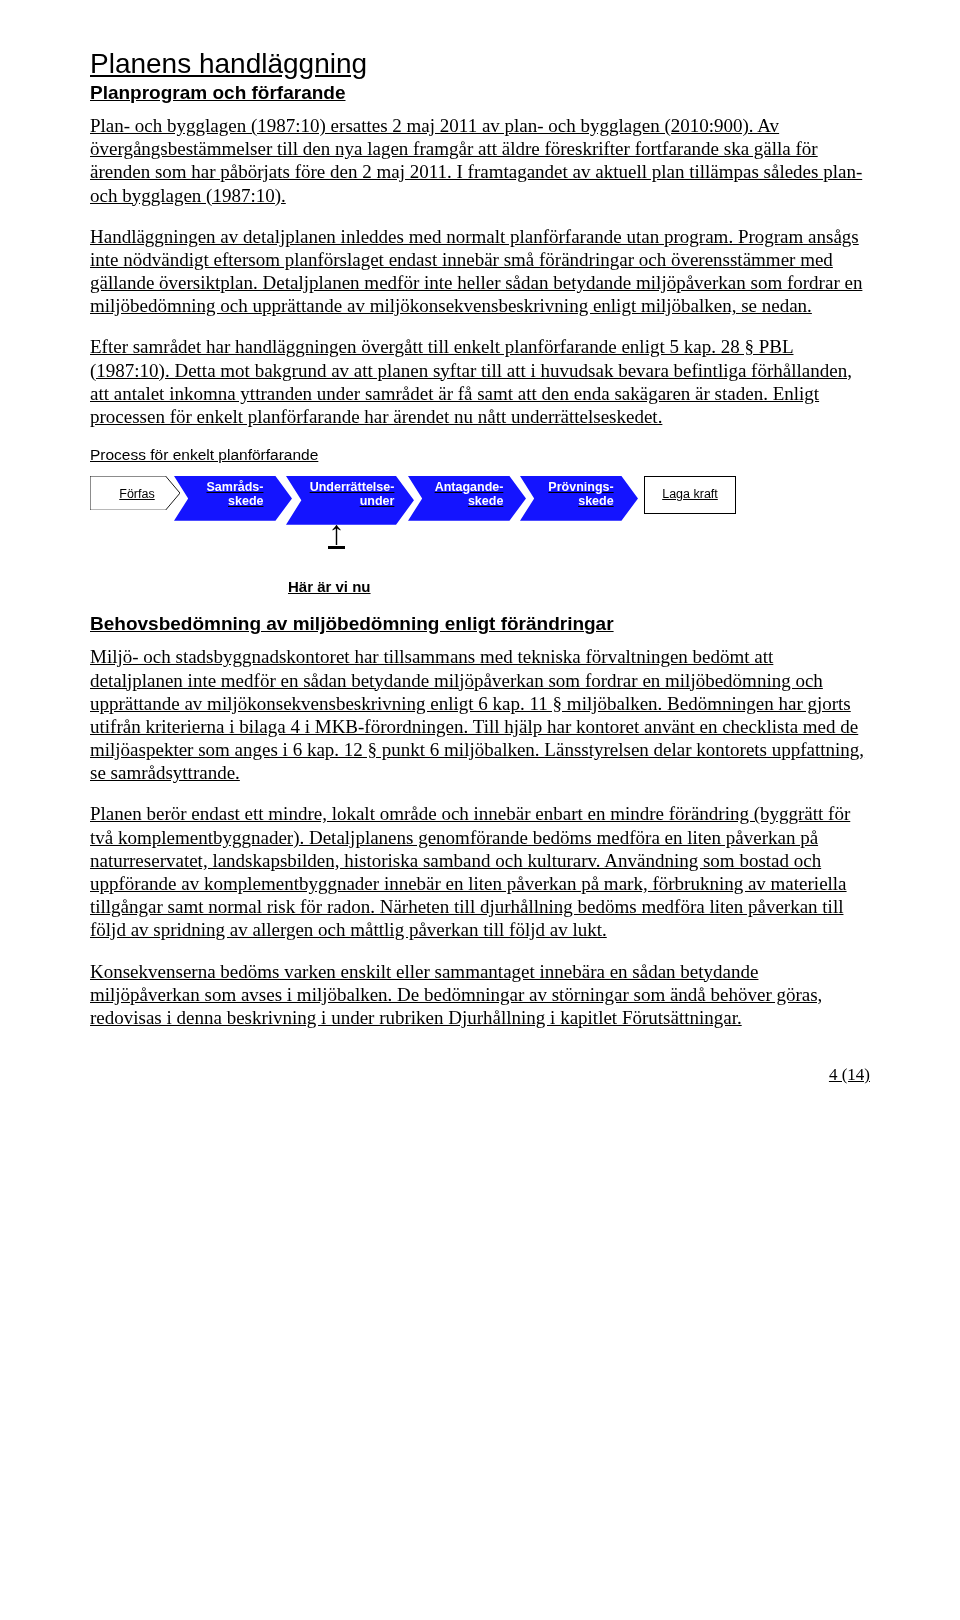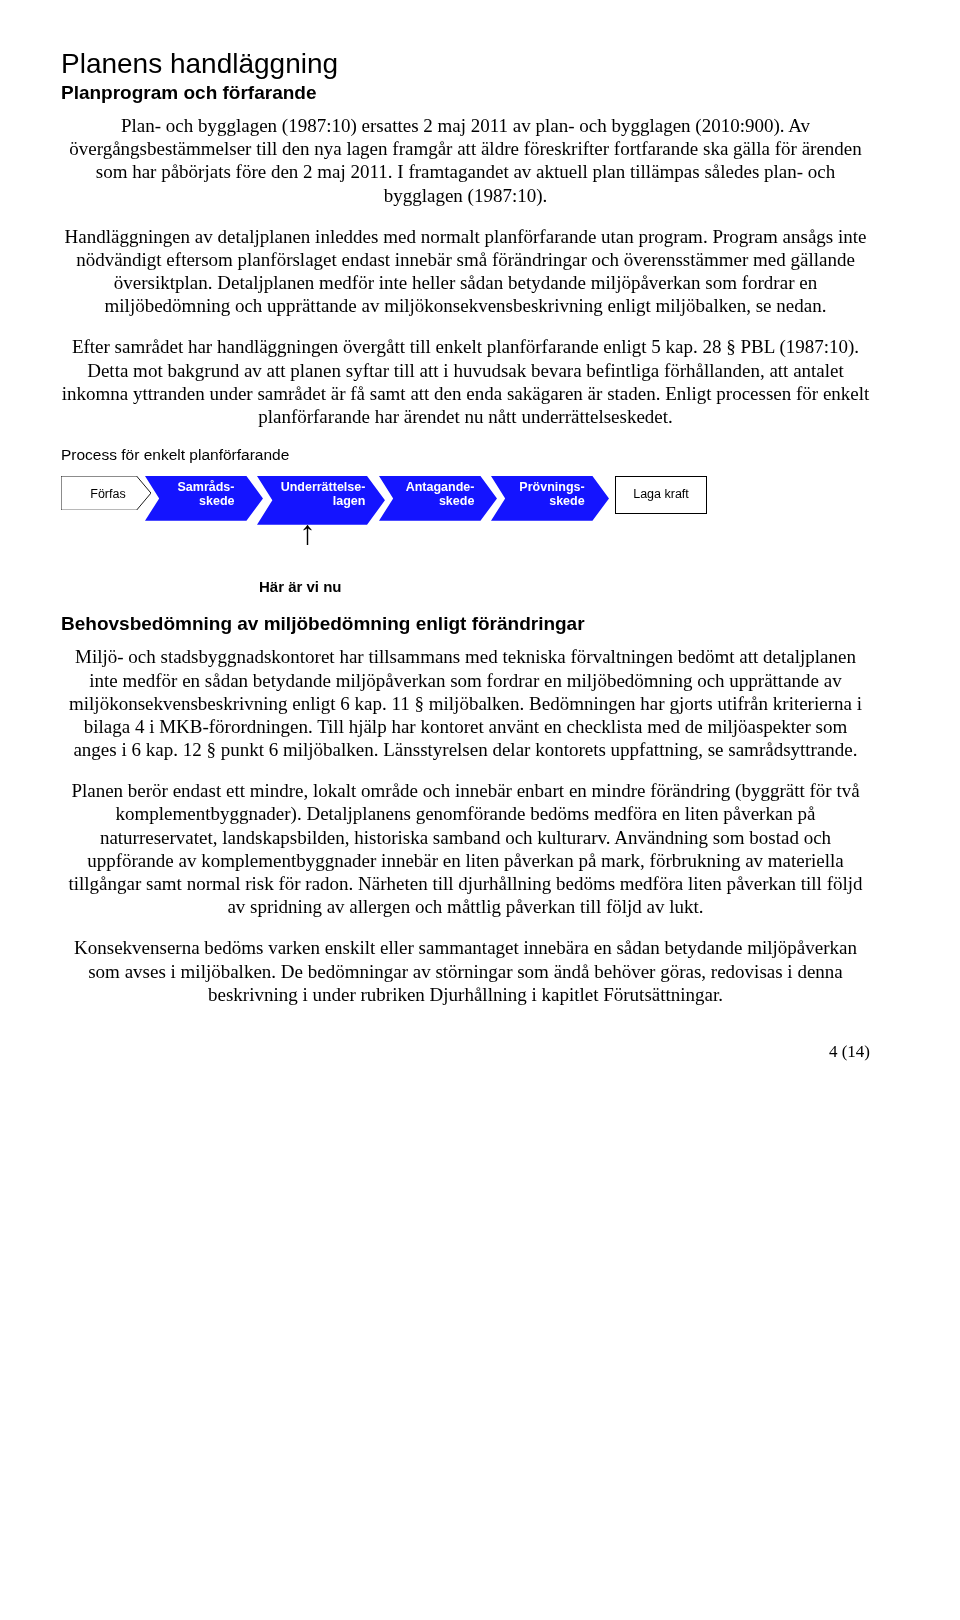--- a/index.html
+++ b/index.html
@@ -4,21 +4,22 @@
 <style>
   body {
     margin: 0;
     padding: 0;
     background: #fff;
     font-family: "Times New Roman", Times, serif;
     color: #000;
     width: 960px;
   }
   .page {
-    padding: 48px 90px 40px 61px;
+    padding: 48px 90px 40px 90px;
+    text-decoration: underline;
   }
   h1 {
     font-family: Arial, Helvetica, sans-serif;
     font-size: 28px;
     font-weight: 400;
     margin: 0 0 2px 0;
   }
   h2.sans-bold {
     font-family: Arial, Helvetica, sans-serif;
     font-size: 19px;
@@ -26,21 +27,21 @@
     margin: 2px 0 10px 0;
   }
   h2.sans-bold.second {
     margin-top: 18px;
     margin-bottom: 10px;
   }
   p {
     font-size: 19px;
     line-height: 1.22;
     margin: 0 0 18px 0;
-    text-align: center;
+    text-align: left;
   }
   .process-label {
     font-family: Arial, Helvetica, sans-serif;
     font-size: 15.5px;
     font-weight: 400;
     margin: 6px 0 12px 0;
   }
   .process-row {
     display: flex;
     align-items: stretch;
@@ -138,21 +139,21 @@
       </svg>
       <span class="lbl">Samråds-
 skede</span>
     </div>
 
     <div class="phase blue" style="width:128px;">
       <svg class="arrow-shape" viewBox="0 0 100 38" preserveAspectRatio="none">
         <polygon points="0,0 86,0 100,19 86,38 0,38 12,19" fill="#1414ff"></polygon>
       </svg>
       <span class="lbl">Underrättelse-
-lagen</span>
+under</span>
     </div>
 
     <div class="phase blue" style="width:118px;">
       <svg class="arrow-shape" viewBox="0 0 100 38" preserveAspectRatio="none">
         <polygon points="0,0 86,0 100,19 86,38 0,38 12,19" fill="#1414ff"></polygon>
       </svg>
       <span class="lbl">Antagande-
 skede</span>
     </div>
 

